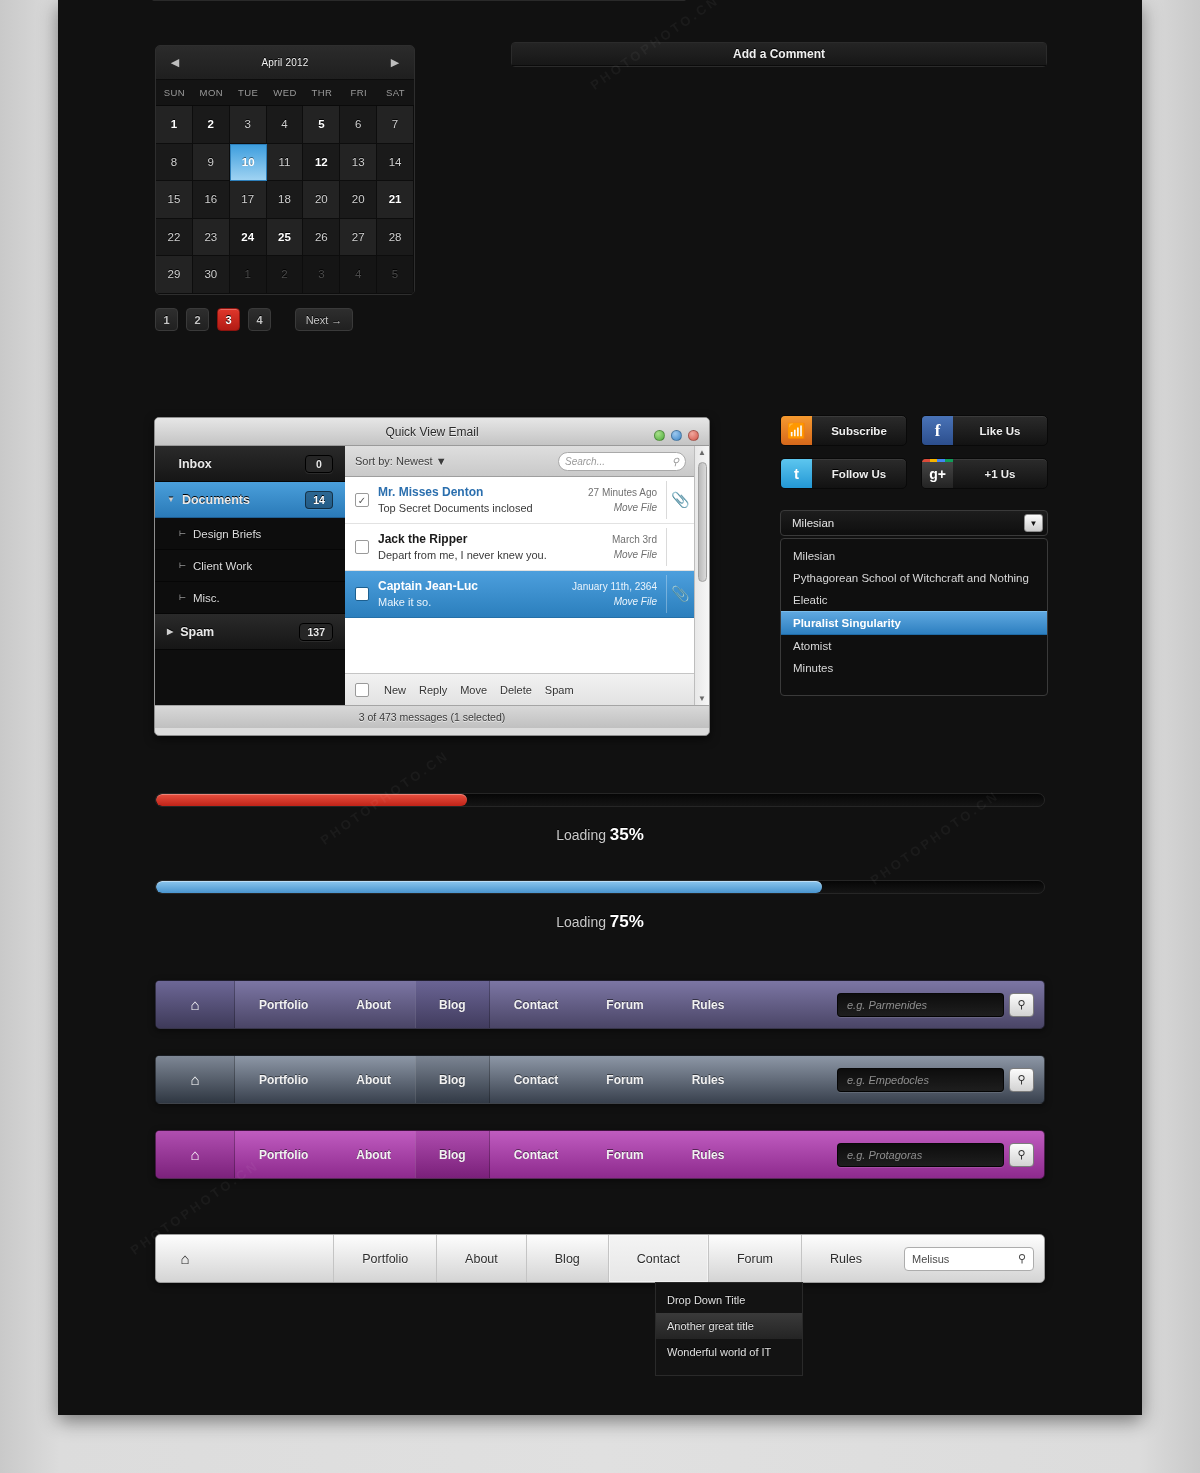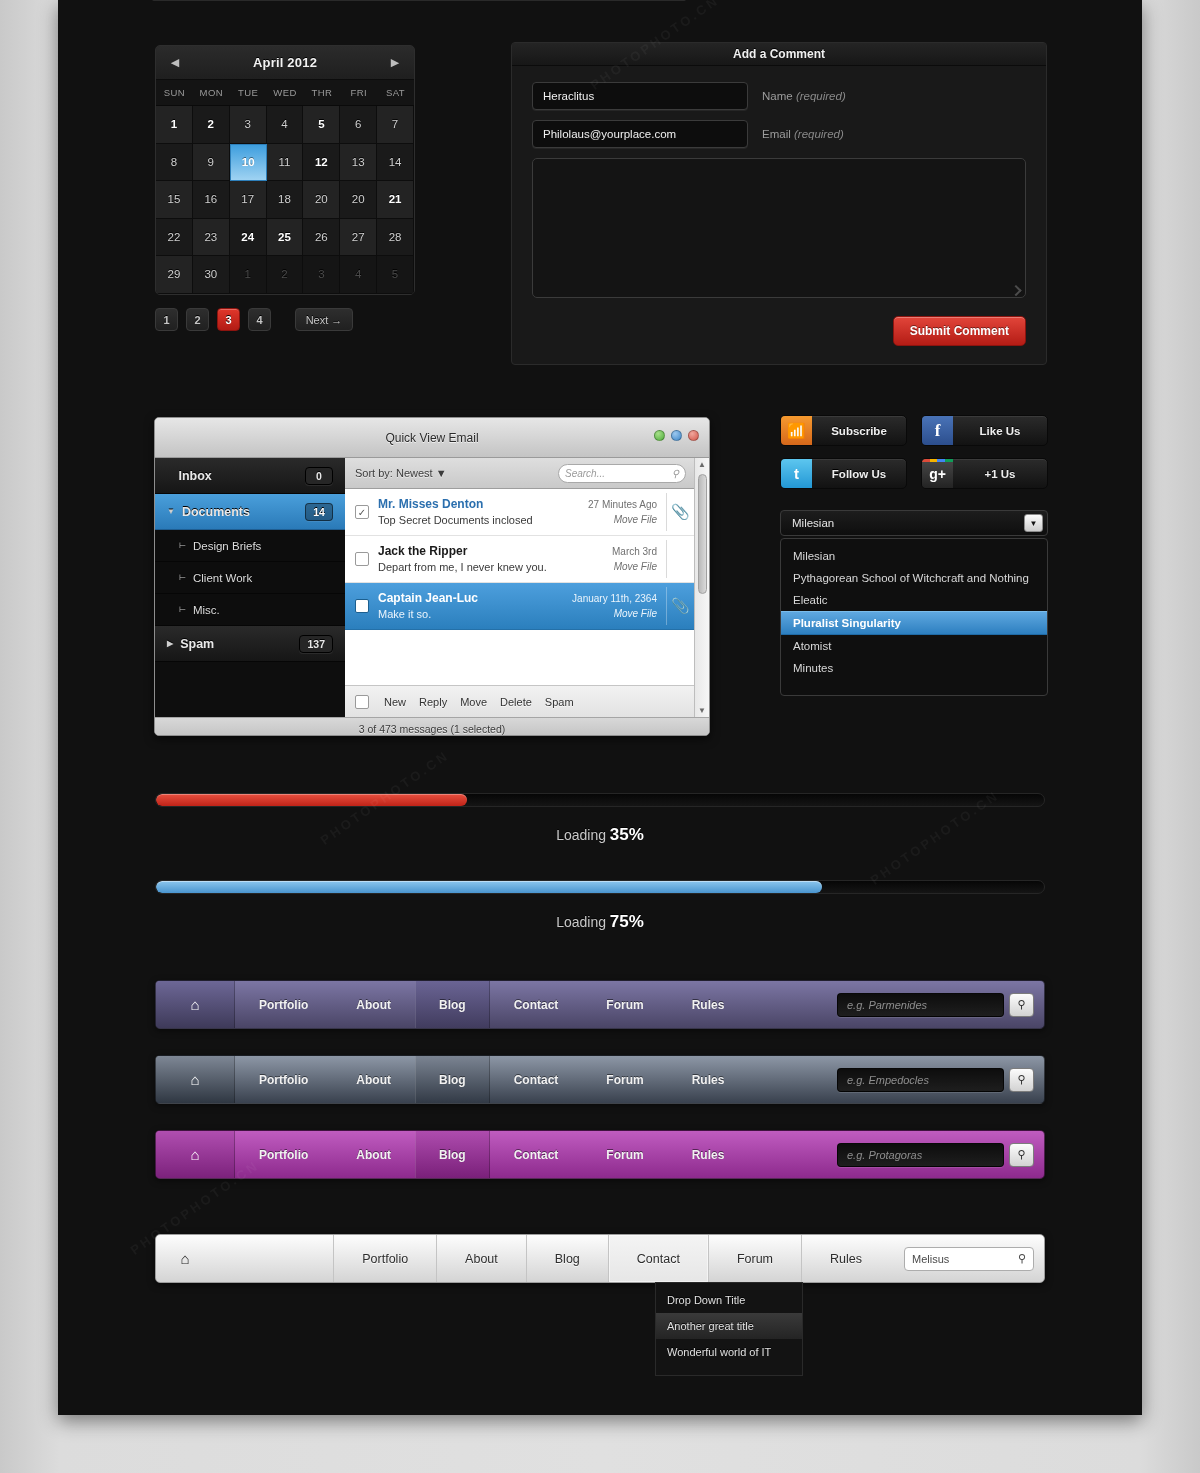--- a/index.html
+++ b/index.html
@@ -32,21 +32,21 @@
     border-radius: 5px;
     box-shadow: 0 1px 0 rgba(255,255,255,0.05) inset;
     overflow: hidden;
   }
   .cal-head {
     height: 34px; display: flex; align-items: center; justify-content: space-between;
     padding: 0 12px;
     background: linear-gradient(to bottom, #2b2b2b, #1f1f1f);
     border-bottom: 1px solid #0c0c0c;
   }
-  .cal-title { color:#f2f2f2; font-size:13px; font-weight:bold; letter-spacing:.2px;
+  .cal-title { color:#f2f2f2; font-size:10px; font-weight:normal; letter-spacing:.2px;
                text-shadow:0 -1px 0 #000; }
   .cal-arrow { color:#bdbdbd; font-size:11px; cursor:pointer; width:14px; text-align:center; }
   .cal-dow {
     display:grid; grid-template-columns: repeat(7,1fr);
     background:#141414; border-bottom:1px solid #0a0a0a;
   }
   .cal-dow div {
     text-align:center; padding:7px 0; font-size:9.5px; color:#9a9a9a; letter-spacing:.4px;
   }
   .cal-grid { display:grid; grid-template-columns: repeat(7,1fr); }
@@ -125,21 +125,21 @@
     font-family:inherit;
   }
 
   
   #email {
     position:absolute; left:96px; top:417px; width:556px; height:319px;
     background:#dcdcdc; border:1px solid #8e8e8e; border-radius:5px;
     overflow:hidden; box-shadow:0 3px 10px rgba(0,0,0,.6);
   }
   .em-title {
-    height:40px; position:relative; display:flex; align-items:center; justify-content:center;
+    height:28px; position:relative; display:flex; align-items:center; justify-content:center;
     background:linear-gradient(to bottom,#e6e6e6,#c4c4c4);
     border-bottom:1px solid #9a9a9a;
     font-size:12px; color:#2b2b2b; font-weight:normal;
     text-shadow:0 1px 0 rgba(255,255,255,.7);
   }
   .em-dots { position:absolute; right:10px; top:12px; display:flex; gap:6px; }
   .dot { width:11px; height:11px; border-radius:50%; border:1px solid rgba(0,0,0,.25); }
   .dot.g { background:radial-gradient(circle at 35% 30%,#a8e08a,#4fae3c); }
   .dot.b { background:radial-gradient(circle at 35% 30%,#9cc8ee,#3e87c9); }
   .dot.r { background:radial-gradient(circle at 35% 30%,#f0a79d,#d4564a); }
@@ -469,37 +469,20 @@
   <div id="pager">
         <div class="pg">1</div>
         <div class="pg">2</div>
         <div class="pg active">3</div>
         <div class="pg">4</div>
         <div class="pg next">Next →</div>
       </div>
 
   <div id="comment">
     <div class="cm-head">Add a Comment</div>
-    <div class="cm-body">
-      <div class="cm-row">
-        <input class="cm-input" value="Heraclitus" style="">
-        <span class="cm-label"><span>Name</span> <i>(required)</i></span>
-      </div>
-      <div class="cm-row">
-        <input class="cm-input" value="Philolaus@yourplace.com" style="">
-        <span class="cm-label"><span>Email</span> <i>(required)</i></span>
-      </div>
-      <div class="cm-textarea-wrap">
-        <textarea class="cm-textarea" style=""></textarea>
-        <span class="cm-grip"></span>
-      </div>
-      <div class="cm-actions">
-        <button class="btn-submit">Submit Comment</button>
-      </div>
-    </div>
   </div>
 
   <div id="email">
     <div class="em-title">
       <span>Quick View Email</span>
       <span class="em-dots">
         <span class="dot g"></span>
         <span class="dot b"></span>
         <span class="dot r"></span>
       </span>

